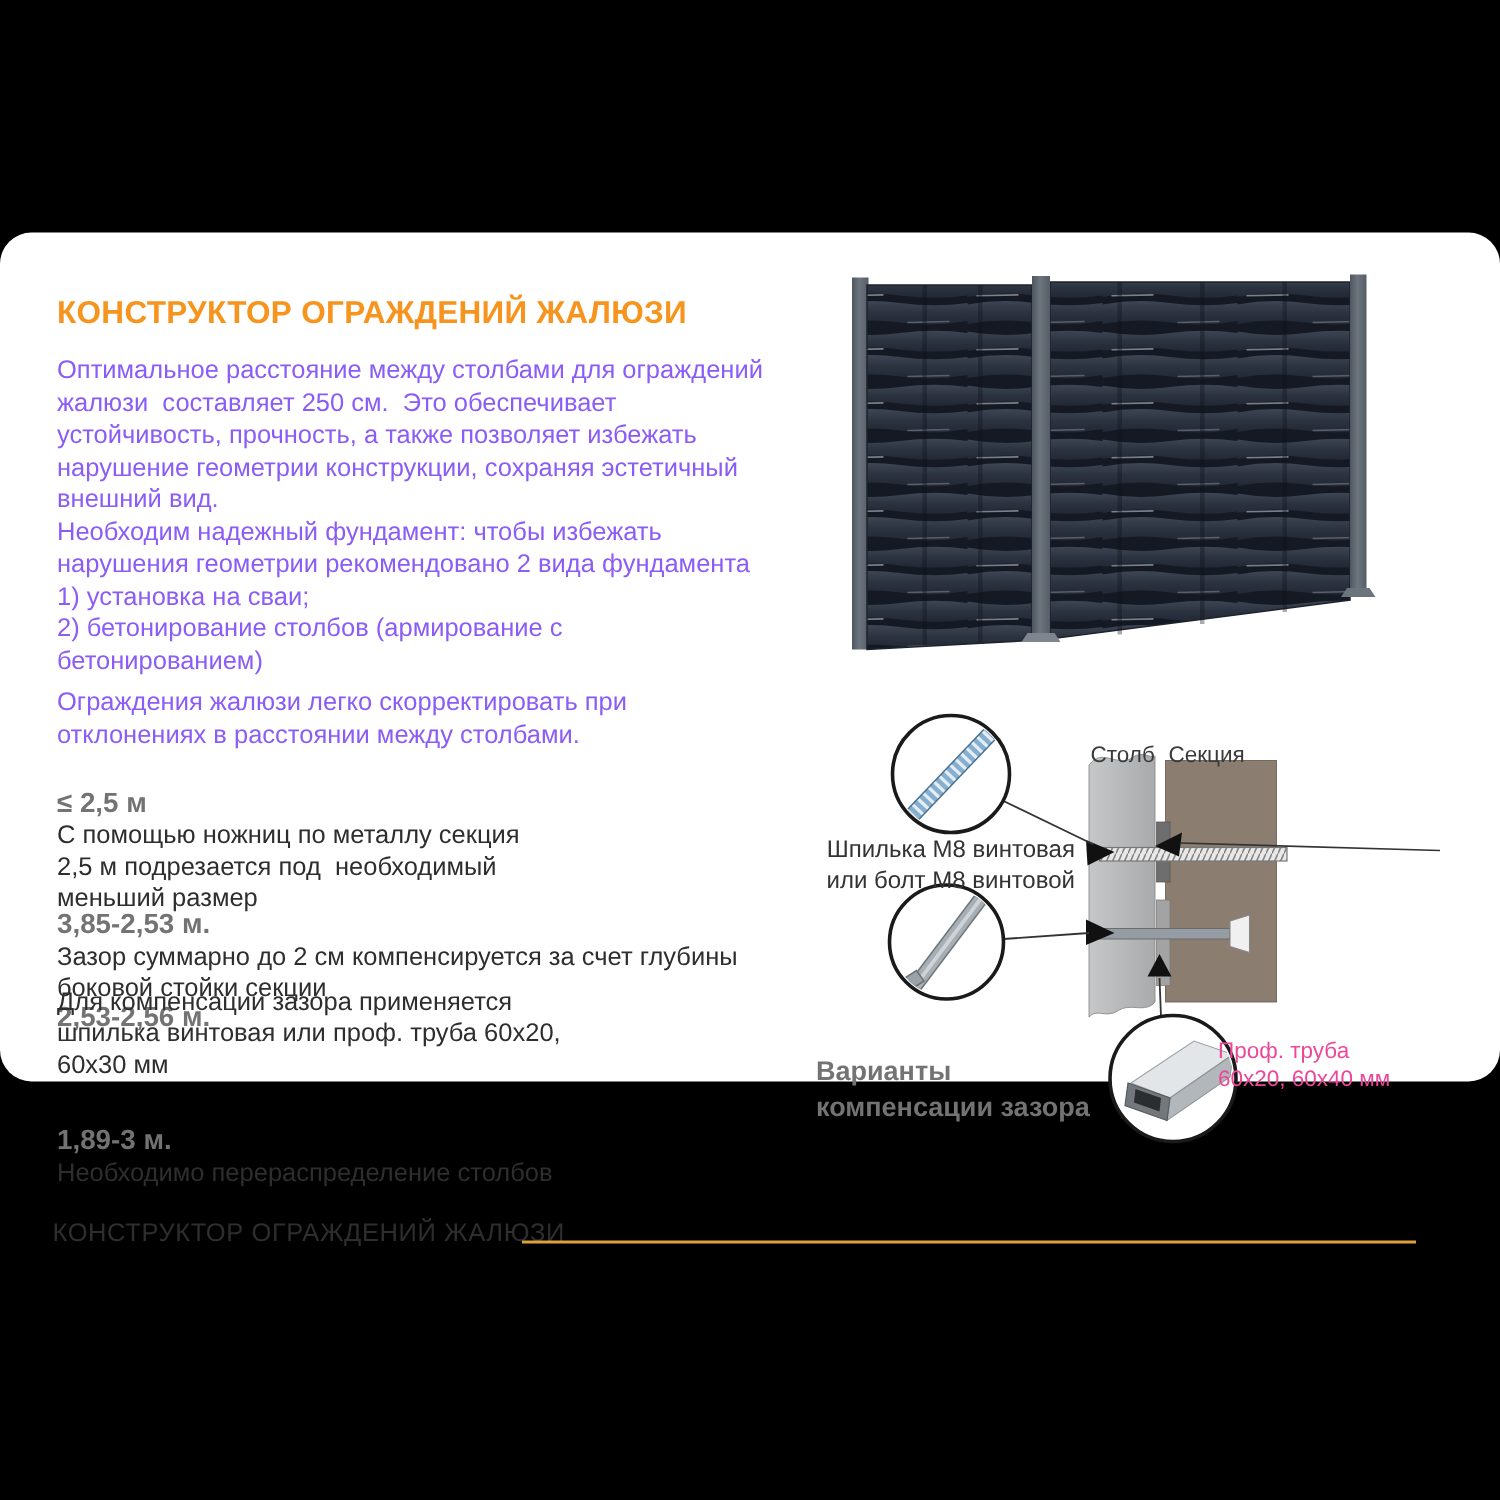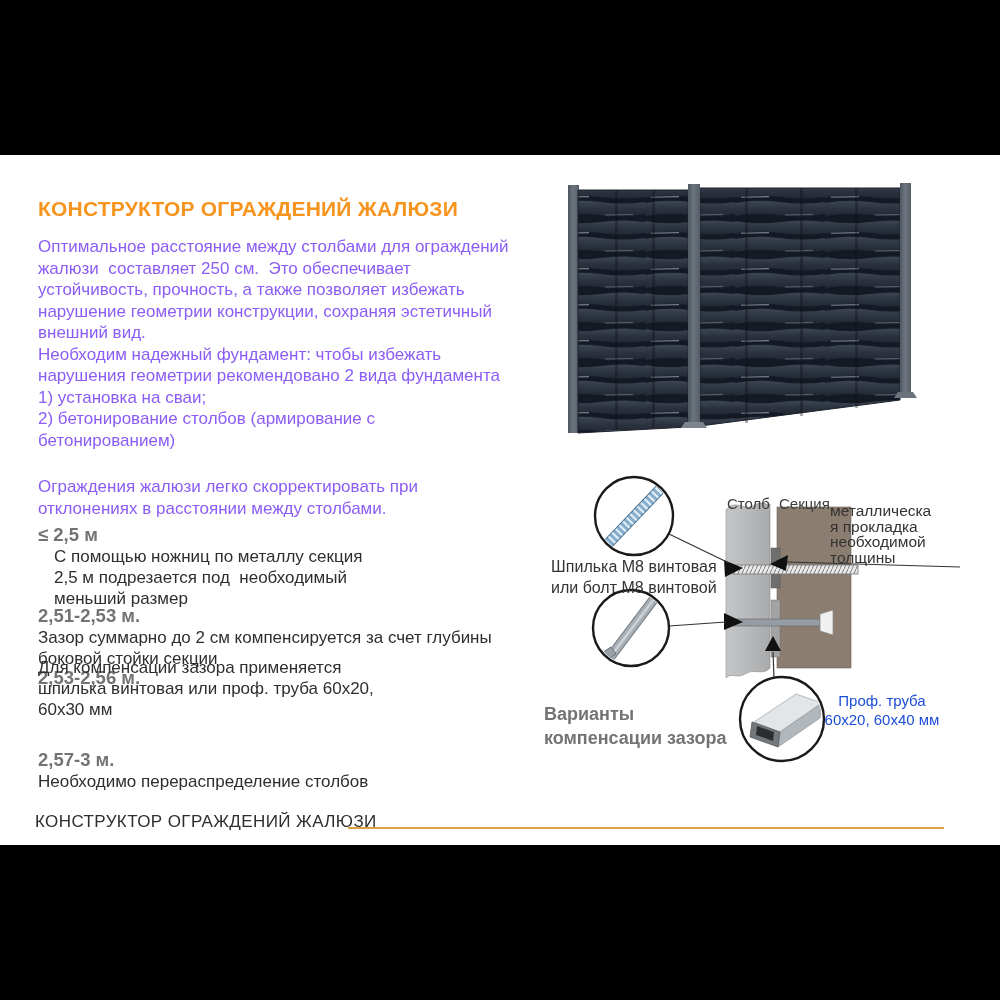--- a/index.html
+++ b/index.html
@@ -2,38 +2,38 @@
 <html><head>
 <meta charset="utf-8">
 <style>
   * { margin:0; padding:0; box-sizing:border-box; }
   html,body { width:1000px; height:1000px; background:#000; }
   .stage { position:relative; width:1000px; height:1000px; background:#000; overflow:hidden;
            font-family:"Liberation Sans", sans-serif; }
   .bar { position:absolute; left:0; width:1000px; background:#000; }
   .bar.top { top:0; height:155px; }
   .bar.bottom { top:845px; height:155px; }
-  .content { position:absolute; left:0; top:155px; width:1000px; height:690px; background:#ffffff; }
+  .content { position:absolute; left:0; top:155px; width:1000px; height:566px; background:#ffffff;border-radius:21px; }
 
   .abs { position:absolute; }
   .title { left:38px; top:42px; font-size:21px; font-weight:bold; color:#F7941E; letter-spacing:.2px; }
   .body-text { font-size:17px; line-height:21.5px; color:#8b5cf6; white-space:pre-wrap; width:490px; }
   .intro { left:38px; top:81px; }
-  .adjust { left:38px; top:302px;margin-top:19px; }
+  .adjust { left:38px; top:302px; }
   .range-h { font-size:18.5px; font-weight:bold; color:#737373; }
   .sec-text { font-size:17px; line-height:21px; color:#2E2E2E; white-space:pre-wrap; width:490px; }
 
   .footer-label { left:35px; top:657px; font-size:17px; color:#2E2E2E; letter-spacing:.4px; }
   .footer-line { left:348px; top:672px; width:596px; height:2px; background:#DDA23E; }
 
   .dia-label { font-size:15px; color:#3B3B3B;margin-top:12px; }
   .spacer-note { left:830px; top:348px; font-size:15.5px; line-height:15.5px; color:#333; white-space:pre-line; }
   .stud-note  { left:551px; top:401px; font-size:16px; line-height:21px; color:#333; white-space:pre-line;text-align:right; }
   .variants   { left:544px; top:547px; font-size:18px; line-height:24px; font-weight:bold; color:#737373; white-space:pre-line; }
-  .tube-note  { left:812px; top:536px; width:140px; font-size:15px; line-height:19px; color:#1d4ed8; text-align:center; white-space:pre-line; }
+  .tube-note  { left:812px; top:536px; width:140px; font-size:15px; line-height:19px; color:#ec4899; white-space:pre-line; }
   svg { position:absolute; }
 </style>
 </head>
 <body>
 
 <div class="stage">
   <div class="bar top"></div>
 
   <div class="content">
 
@@ -47,34 +47,34 @@
 Необходим надежный фундамент: чтобы избежать
 нарушения геометрии рекомендовано 2 вида фундамента
 1) установка на сваи;
 2) бетонирование столбов (армирование с
 бетонированием)</div>
 
     <div class="abs body-text adjust">Ограждения жалюзи легко скорректировать при
 отклонениях в расстоянии между столбами.</div>
 
     <div class="abs range-h" style="left:38px; top:369px;">≤ 2,5 м</div>
-    <div class="abs sec-text" style="left:38px; top:391px;margin-left:16px;">С помощью ножниц по металлу секция
+    <div class="abs sec-text" style="left:38px; top:391px;">С помощью ножниц по металлу секция
 2,5 м подрезается под  необходимый
 меньший размер</div>
 
-    <div class="abs range-h" style="left:38px; top:450px;">2,51-2,53 м.</div>
+    <div class="abs range-h" style="left:38px; top:450px;">3,85-2,53 м.</div>
     <div class="abs sec-text" style="left:38px; top:472px;">Зазор суммарно до 2 см компенсируется за счет глубины
 боковой стойки секции</div>
 
     <div class="abs range-h" style="left:38px; top:512px;">2,53-2,56 м.</div>
     <div class="abs sec-text" style="left:38px; top:502px;">Для компенсации зазора применяется
 шпилька винтовая или проф. труба 60х20,
 60х30 мм</div>
 
-    <div class="abs range-h" style="left:38px; top:594px;">2,57-3 м.</div>
+    <div class="abs range-h" style="left:38px; top:594px;">1,89-3 м.</div>
     <div class="abs sec-text" style="left:38px; top:616px;">Необходимо перераспределение столбов</div>
 
     <div class="abs footer-label">КОНСТРУКТОР ОГРАЖДЕНИЙ ЖАЛЮЗИ</div>
     <div class="abs footer-line"></div>
 
     <svg style="left:555px; top:27px;" width="400" height="270" viewBox="0 0 400 270">
       <defs>
         <linearGradient id="slatG" x1="0" y1="0" x2="0" y2="1">
           <stop offset="0" stop-color="#3d4654"></stop>
           <stop offset="0.5" stop-color="#2c3340"></stop>
@@ -176,24 +176,20 @@
           <polygon points="214,252 256,224 282,233 240,262" fill="#e3e6e8" stroke="#9aa0a5" stroke-width="0.7"></polygon>
           <polygon points="240,262 282,233 280,248 238,277" fill="#b2b7bc" stroke="#8e9499" stroke-width="0.7"></polygon>
           <polygon points="212,252 240,262 238,277 210,267" fill="#73787d" stroke="#565b60" stroke-width="0.8"></polygon>
           <polygon points="217,256 234,262 233,271 216,265" fill="#2b2e31"></polygon>
         </g>
       </g>
     </svg>
 
     <div class="abs dia-label" style="left:727px; top:328px;">Столб</div>
     <div class="abs dia-label" style="left:779px; top:328px;text-align:right;">Секция</div>
-    <div class="abs spacer-note">металлическа
-я прокладка
-необходимой
-толщины</div>
     <div class="abs stud-note">Шпилька М8 винтовая
 или болт М8 винтовой</div>
     <div class="abs variants">Варианты
 компенсации зазора</div>
     <div class="abs tube-note">Проф. труба
 60х20, 60х40 мм</div>
 
   </div>
 
   <div class="bar bottom"></div>

